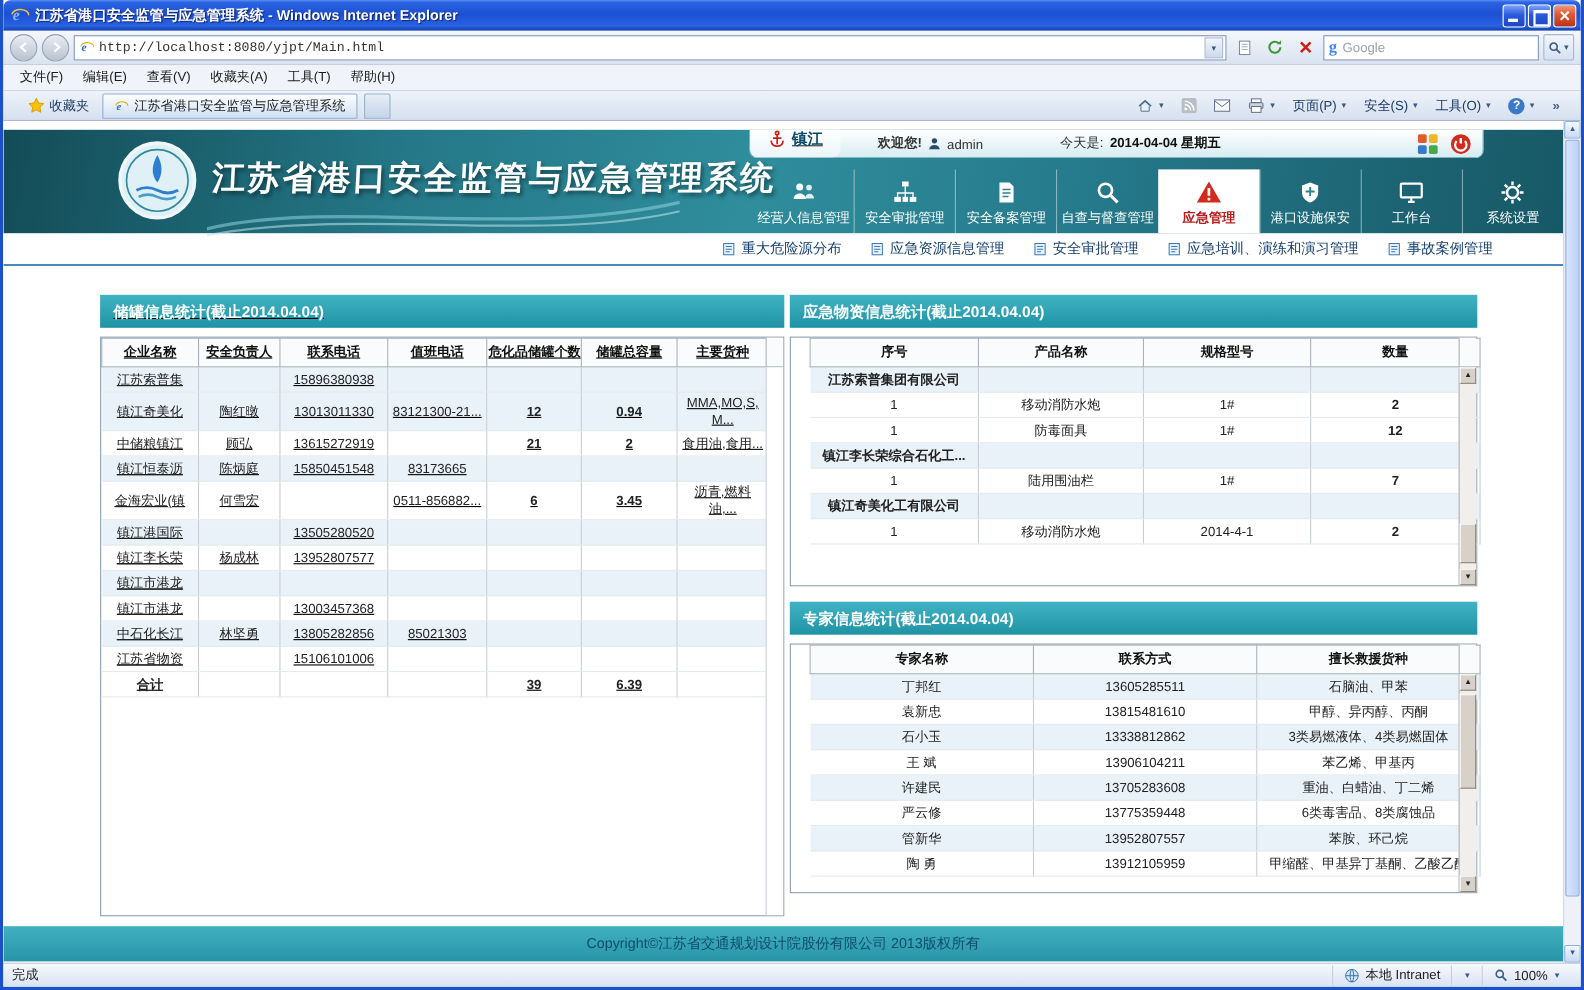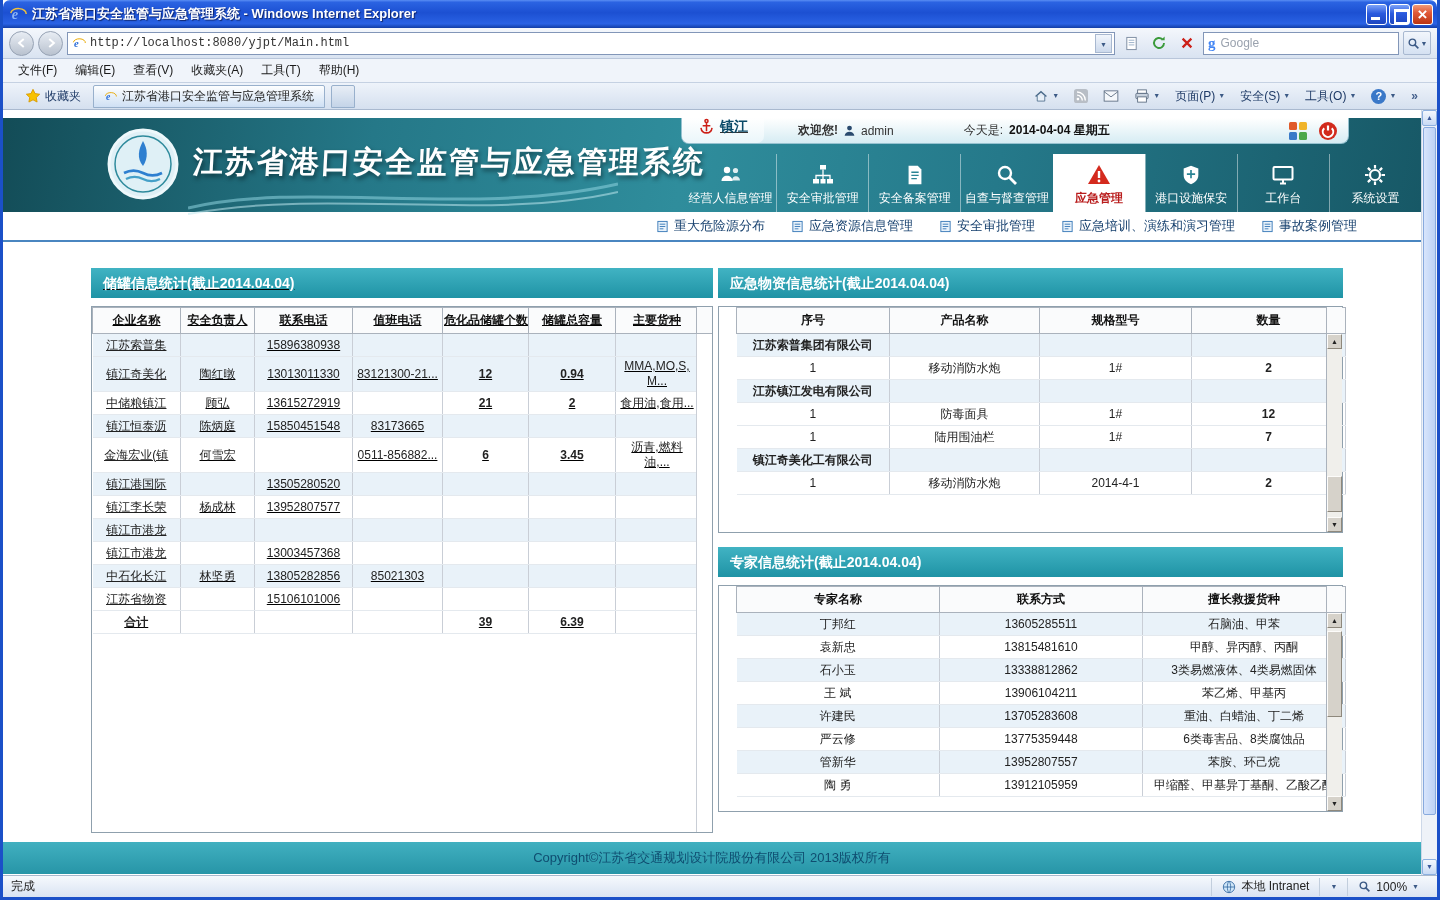--- a/index.html
+++ b/index.html
@@ -679,31 +679,31 @@
                       <td data-interactable="false"></td>
                       <td data-interactable="false"></td>
                       <td data-interactable="false"></td>
                     </tr>
                     <tr class="" data-interactable="false">
                       <td data-interactable="false">1</td>
                       <td data-interactable="false">移动消防水炮</td>
                       <td data-interactable="false">1#</td>
                       <td data-interactable="false">2</td>
                     </tr>
-                    <tr class="alt group " data-interactable="false">
-                      <td data-interactable="false">江苏镇江发电有限公司</td>
-                      <td data-interactable="false"></td>
-                      <td data-interactable="false"></td>
-                      <td data-interactable="false"></td>
-                    </tr>
                     <tr class="" data-interactable="false">
                       <td data-interactable="false">1</td>
                       <td data-interactable="false">防毒面具</td>
                       <td data-interactable="false">1#</td>
                       <td data-interactable="false">12</td>
+                    </tr>
+                    <tr class="alt group " data-interactable="false">
+                      <td data-interactable="false">镇江李长荣综合石化工...</td>
+                      <td data-interactable="false"></td>
+                      <td data-interactable="false"></td>
+                      <td data-interactable="false"></td>
                     </tr>
                     <tr class="" data-interactable="false">
                       <td data-interactable="false">1</td>
                       <td data-interactable="false">陆用围油栏</td>
                       <td data-interactable="false">1#</td>
                       <td data-interactable="false">7</td>
                     </tr>
                     <tr class="alt group " data-interactable="false">
                       <td data-interactable="false">镇江奇美化工有限公司</td>
                       <td data-interactable="false"></td>

